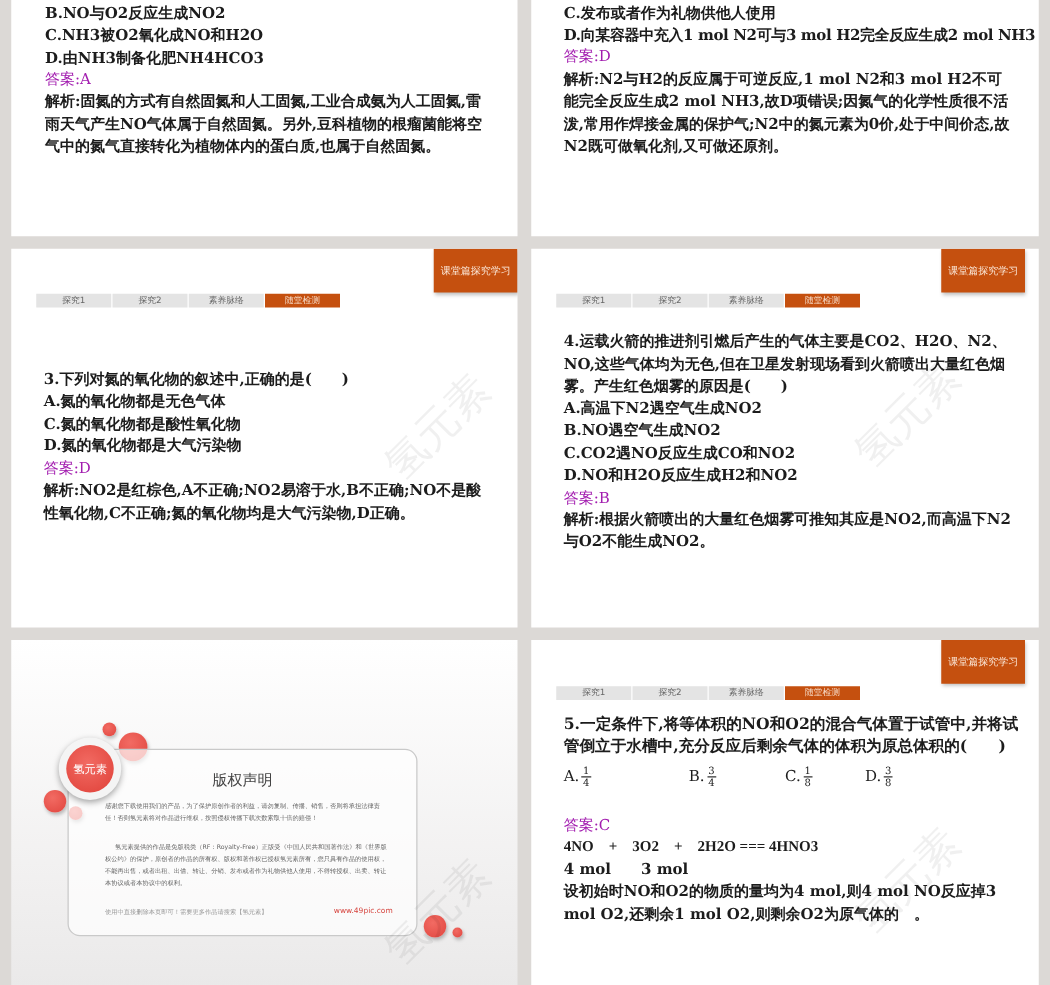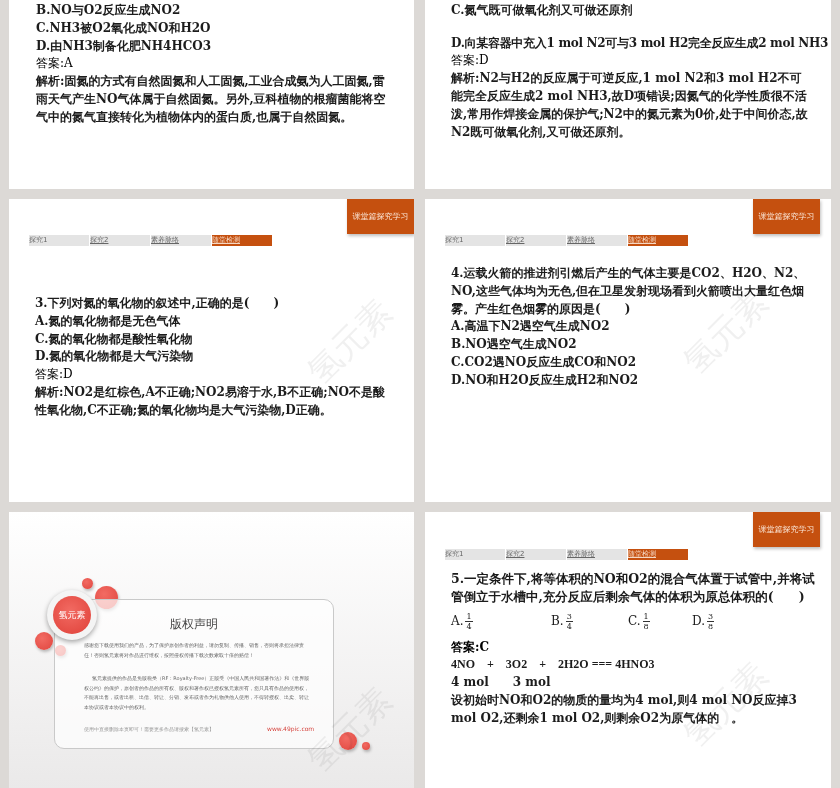--- a/index.html
+++ b/index.html
@@ -9,26 +9,26 @@
   .s1 { left: 9px; top: -10px; width: 405px; height: 199px; }
   .s2 { left: 425px; top: -10px; width: 406px; height: 199px; }
   .s3 { left: 9px; top: 199px; width: 405px; height: 303px; }
   .s4 { left: 425px; top: 199px; width: 406px; height: 303px; }
   .s5 { left: 9px; top: 512px; width: 405px; height: 290px; background: linear-gradient(#ffffff, #f0efef 70%, #e9e8e8); }
   .s6 { left: 425px; top: 512px; width: 406px; height: 290px; }
 
   .body-text { position: absolute; font-size: 12px; font-weight: bold; color: #1c1c1c; line-height: 17.8px; }
   .body-text .line { display: block; white-space: nowrap; }
   .body-text .wrap { white-space: normal; display: block; }
-  .ans { font-weight: normal; color: #000000; }
+  .ans { font-weight: normal; color: #a21caf; }
 
   .badge { position: absolute; right: 0; top: 0; width: 67px; height: 35px; background: #c5500f; color: #fbe7d8; font-family: "DejaVu Sans", sans-serif; font-size: 8px; display: flex; align-items: center; justify-content: center; box-shadow: 1px 2px 3px rgba(0,0,0,0.25); }
   .tabs { position: absolute; display: flex; height: 11px; }
-  .tab { width: 60px; height: 11px; background: #e4e4e4; color: #666; font-family: "DejaVu Sans", sans-serif; font-size: 7px; line-height: 11px; }
-  .tab + .tab { margin-left: 1px; text-decoration: underline; }
+  .tab { width: 60px; height: 11px; background: #e4e4e4; color: #666; font-family: "DejaVu Sans", sans-serif; font-size: 7px; line-height: 11px; text-align: center; }
+  .tab + .tab { margin-left: 1px; }
   .tab.active { background: #c5500f; color: #f5d8c4; }
 
   .watermark { position: absolute; font-family: "DejaVu Sans", sans-serif; font-size: 34px; color: rgba(0,0,0,0.06); transform: rotate(-45deg); white-space: nowrap; pointer-events: none; }
 
   .frac { display: inline-flex; flex-direction: column; align-items: center; font-size: 8px; line-height: 9px; vertical-align: middle; font-weight: normal; }
   .frac .num { border-bottom: 1px solid #333; padding: 0 1px; }
   .opts-row { display: flex; font-weight: normal; }
   .opts-row .opt { display: inline-flex; align-items: center; gap: 2px; }
 
   
@@ -50,22 +50,22 @@
     <span class="line">C.NH3被O2氧化成NO和H2O</span>
     <span class="line">D.由NH3制备化肥NH4HCO3</span>
     <span class="line ans">答案:A</span>
     <span class="wrap">解析:固氮的方式有自然固氮和人工固氮,工业合成氨为人工固氮,雷雨天气产生NO气体属于自然固氮。另外,豆科植物的根瘤菌能将空气中的氮气直接转化为植物体内的蛋白质,也属于自然固氮。</span>
   </div>
 </div>
 
 <div class="slide s2">
   <div class="body-text" style="left:26px; top:-6px; width:362px;">
     <span class="line">B.在雷雨天,空气中的N2和O2可反应生成NO</span>
-    <span class="line">C.氮气既可做氧化剂又可做还原剂</span>
-    <span class="line" style="letter-spacing:-0.3px;margin-top:15px;">D.向某容器中充入1 mol N2可与3 mol H2完全反应生成2 mol NH3</span>
+    <span class="line">C.发布或者作为礼物供他人使用</span>
+    <span class="line" style="letter-spacing:-0.3px;">D.向某容器中充入1 mol N2可与3 mol H2完全反应生成2 mol NH3</span>
     <span class="line ans">答案:D</span>
     <span class="wrap">解析:N2与H2的反应属于可逆反应,1 mol N2和3 mol H2不可能完全反应生成2 mol NH3,故D项错误;因氮气的化学性质很不活泼,常用作焊接金属的保护气;N2中的氮元素为0价,处于中间价态,故N2既可做氧化剂,又可做还原剂。</span>
   </div>
 </div>
 
 <div class="slide s3">
   <div class="badge" style="right:0;">课堂篇探究学习</div>
   <div class="tabs" style="left:20px; top:36px;">
     <div class="tab">探究1</div>
     <div class="tab">探究2</div>
@@ -91,20 +91,22 @@
     <div class="tab">素养脉络</div>
     <div class="tab active">随堂检测</div>
   </div>
   <div class="watermark" style="left:250px; top:110px;">氢元素</div>
   <div class="body-text" style="left:26px; top:66px; width:362px;">
     <span class="wrap">4.运载火箭的推进剂引燃后产生的气体主要是CO2、H2O、N2、NO,这些气体均为无色,但在卫星发射现场看到火箭喷出大量红色烟雾。产生红色烟雾的原因是(　　)</span>
     <span class="line">A.高温下N2遇空气生成NO2</span>
     <span class="line">B.NO遇空气生成NO2</span>
     <span class="line">C.CO2遇NO反应生成CO和NO2</span>
     <span class="line">D.NO和H2O反应生成H2和NO2</span>
+    <span class="line ans">答案:B</span>
+    <span class="wrap">解析:根据火箭喷出的大量红色烟雾可推知其应是NO2,而高温下N2与O2不能生成NO2。</span>
   </div>
 </div>
 
 <div class="slide s5">
   <div class="circle" style="left:73px; top:66px; width:11px; height:11px;"></div>
   <div class="circle" style="left:86px; top:74px; width:23px; height:23px;"></div>
   <div class="circle" style="left:26px; top:120px; width:18px; height:18px;"></div>
   <div class="circle" style="left:46px; top:133px; width:11px; height:11px;"></div>
   <div class="cr-box">
     <div class="cr-title">版权声明</div>
@@ -154,18 +156,18 @@
           </span>
       </span>
       <span class="opt" style="width:64px;">
         <span>D.</span>
         <span class="frac">
             <span class="num">3</span>
             <span>8</span>
           </span>
       </span>
     </div>
-    <span class="line ans" style="margin-top:4px;font-weight:bold;">答案:C</span>
+    <span class="line ans" style="margin-top:17px;">答案:C</span>
     <span class="line" style="white-space:pre;font-family:Liberation Serif, serif;">4NO　+　3O2　+　2H2O === 4HNO3</span>
     <span class="line" style="white-space:pre;">4 mol　　3 mol</span>
     <span class="wrap">设初始时NO和O2的物质的量均为4 mol,则4 mol NO反应掉3 mol O2,还剩余1 mol O2,则剩余O2为原气体的　。</span>
   </div>
 </div>
 
 </body></html>

